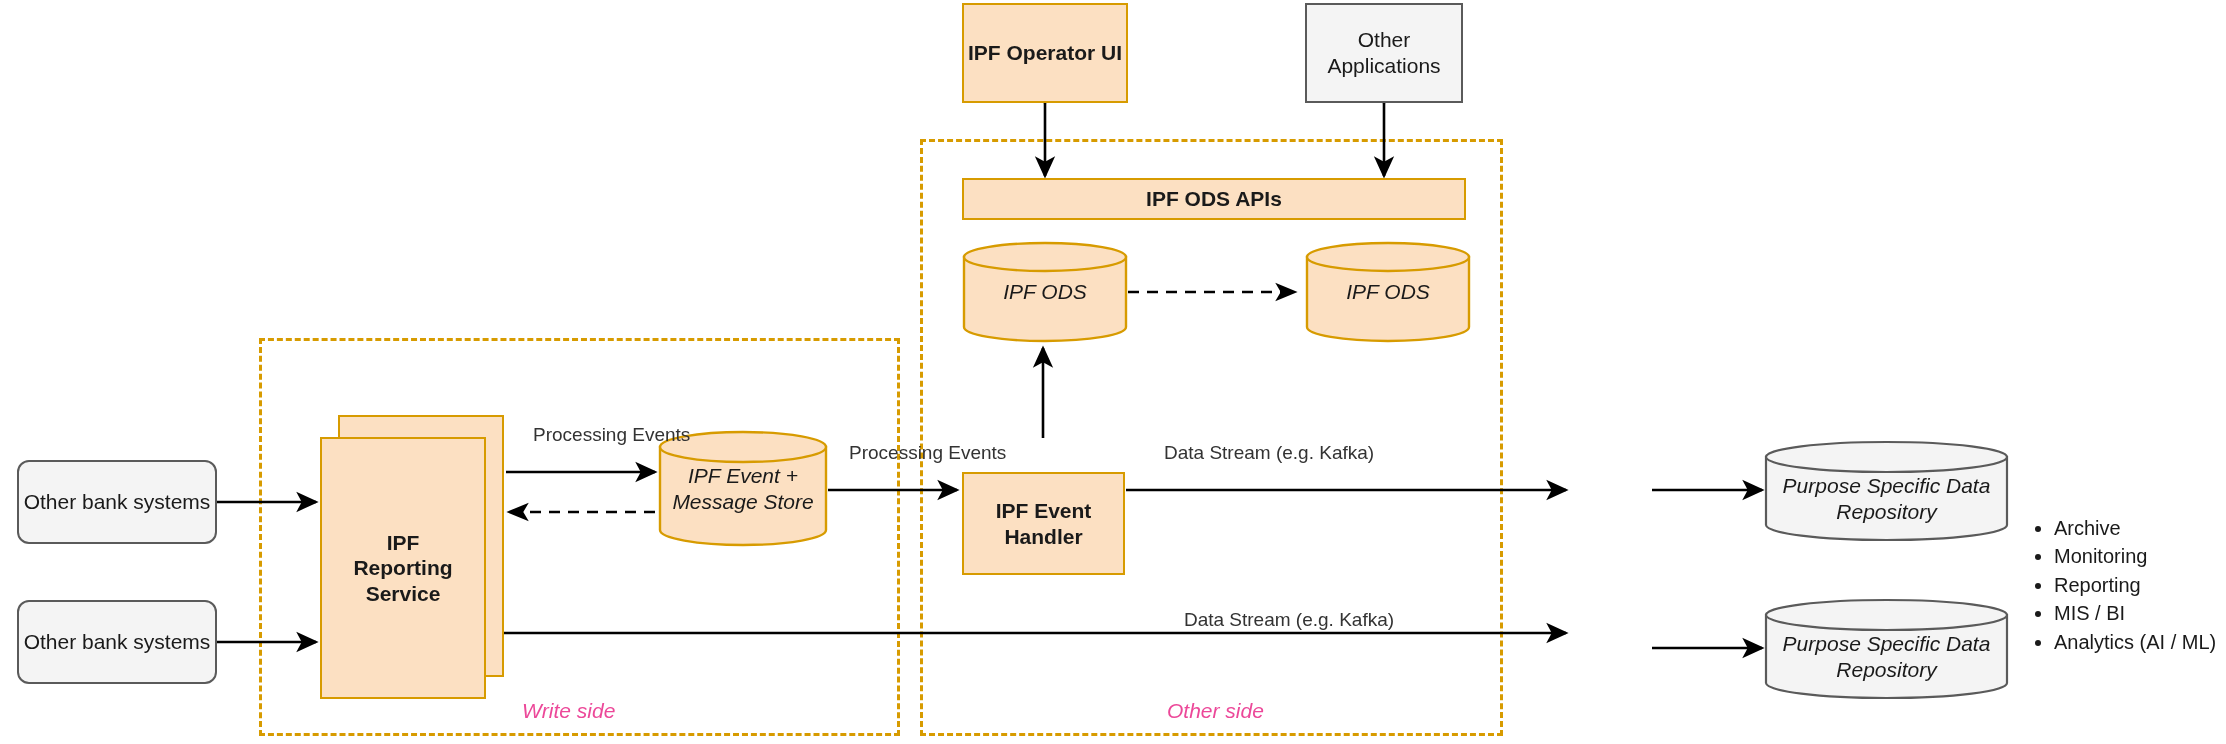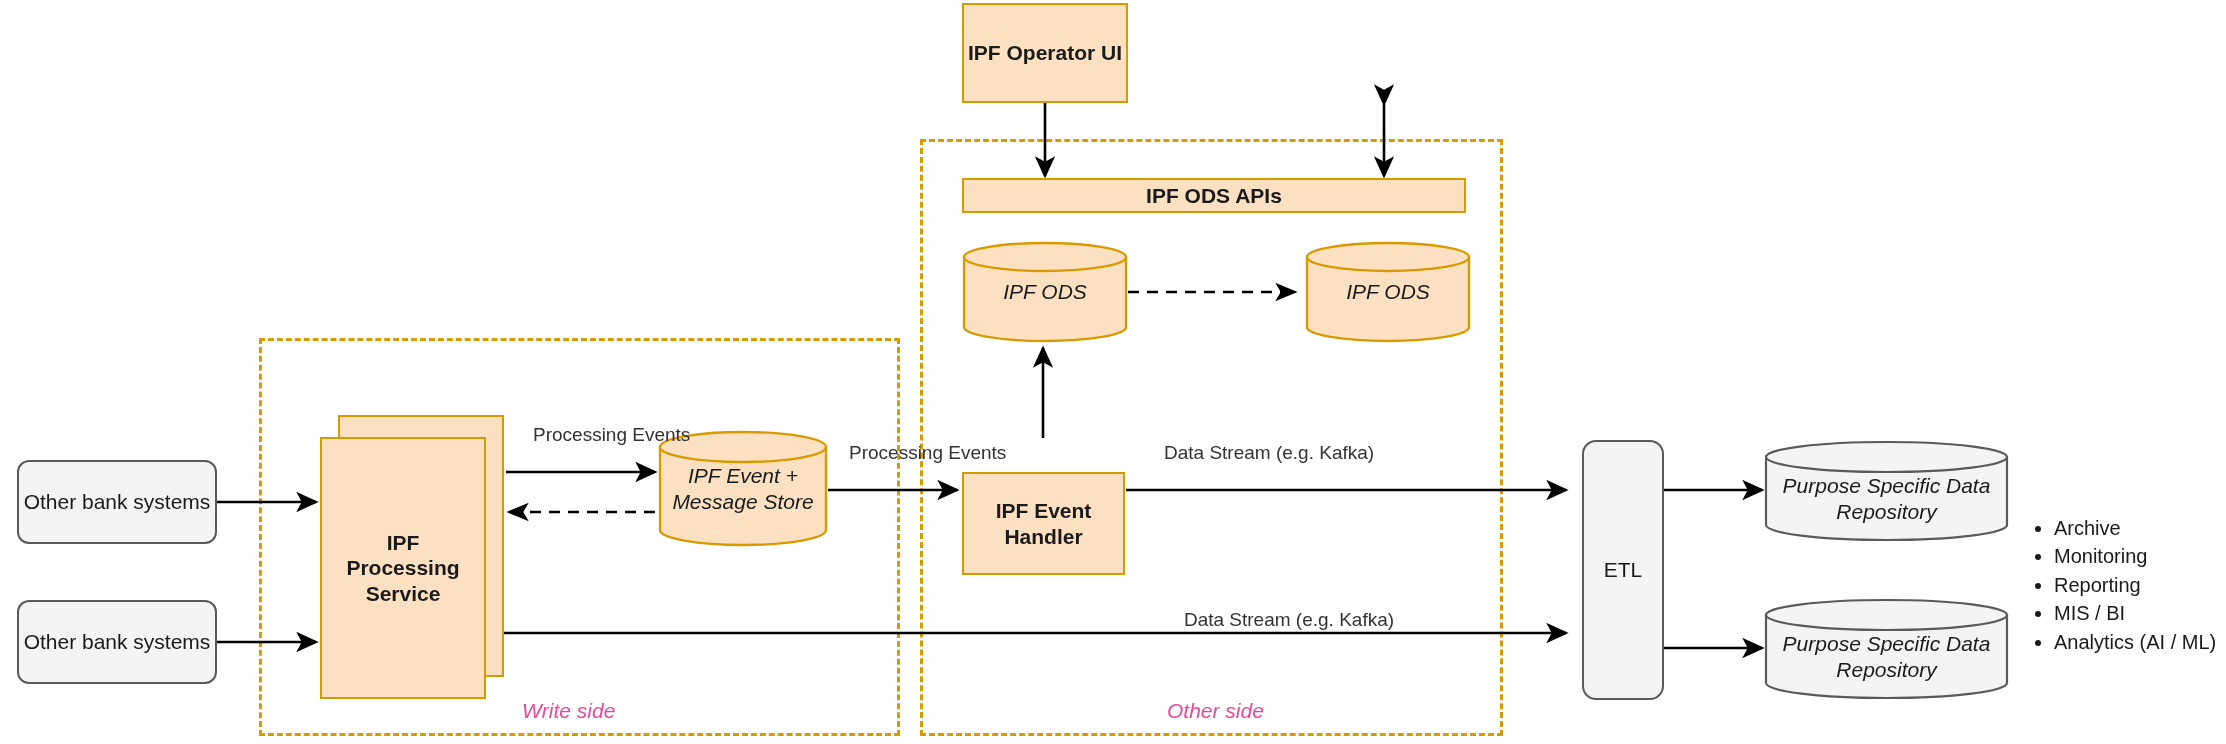--- a/index.html
+++ b/index.html
@@ -69,22 +69,25 @@
 
       <line x1="1652" y1="490" x2="1762" y2="490" marker-end="url(#ah)"></line>
       <line x1="1652" y1="648" x2="1762" y2="648" marker-end="url(#ah)"></line>
     </g>
   </svg>
 
   <div class="box orange f20" style="left:962px;top:3px;width:166px;height:100px;">
     <span>IPF Operator UI</span>
   </div>
 
+  <div class="box grey f20" style="left:1305px;top:3px;width:158px;height:100px;">
+    <span>Other Applications</span>
+  </div>
 
-  <div class="box orange f20" style="left:962px;top:178px;width:504px;height:35px;">
+  <div class="box orange f20" style="left:962px;top:178px;width:504px;height:42px;">
     <span>IPF ODS APIs</span>
   </div>
 
   <div class="cyl" style="left:962px;top:241px;width:166px;height:102px;">
     <svg width="166" height="102" viewBox="0 0 166 102">
       <path d="M2,16 L2,86 A81,14 0 0,0 164,86 L164,16 Z" fill="#fce0c2" stroke="#d79b00" stroke-width="2.4"></path>
       <ellipse cx="83" cy="16" rx="81" ry="14" fill="#fce0c2" stroke="#d79b00" stroke-width="2.4"></ellipse>
     </svg>
     <div class="cyl-label f20">IPF ODS</div>
   </div>
@@ -99,38 +102,35 @@
 
   <div class="box grey rounded f20" style="left:3px;top:460px;width:200px;height:84px;">
     <span>Other bank systems</span>
   </div>
   <div class="box grey rounded f20" style="left:3px;top:600px;width:200px;height:84px;">
     <span>Other bank systems</span>
   </div>
 
   <div class="box orange" style="left:338px;top:415px;width:166px;height:262px;"></div>
   <div class="box orange f20" style="left:320px;top:437px;width:166px;height:262px;">
-    <span style="display:block;width:120px;">IPF Processing Service</span>
+    <span style="display:block;width:120px;">IPF Reporting Service</span>
   </div>
 
   <div class="cyl" style="left:658px;top:430px;width:170px;height:118px;">
     <svg width="170" height="118" viewBox="0 0 170 118">
       <path d="M2,17 L2,100 A83,15 0 0,0 168,100 L168,17 Z" fill="#fce0c2" stroke="#d79b00" stroke-width="2.4"></path>
       <ellipse cx="85" cy="17" rx="83" ry="15" fill="#fce0c2" stroke="#d79b00" stroke-width="2.4"></ellipse>
     </svg>
     <div class="cyl-label f20" style="padding:16px 10px;">IPF Event + Message Store</div>
   </div>
 
   <div class="box orange f20" style="left:962px;top:440px;width:163px;height:103px;margin-top:32px;">
     <span style="display:block;width:110px;">IPF Event Handler</span>
   </div>
 
-  <div class="box grey rounded f20" style="left:1568px;top:440px;width:82px;height:260px;border-radius:14px;">
-    <span>ETL</span>
-  </div>
 
   <div class="cyl" style="left:1764px;top:440px;width:245px;height:102px;">
     <svg width="245" height="102" viewBox="0 0 245 102">
       <path d="M2,17 L2,85 A120.5,15 0 0,0 243,85 L243,17 Z" fill="#f4f4f4" stroke="#5a5a5a" stroke-width="2.2"></path>
       <ellipse cx="122.5" cy="17" rx="120.5" ry="15" fill="#f4f4f4" stroke="#5a5a5a" stroke-width="2.2"></ellipse>
     </svg>
     <div class="cyl-label f20" style="top:58%;">Purpose Specific Data Repository</div>
   </div>
 
   <div class="cyl" style="left:1764px;top:598px;width:245px;height:102px;">

